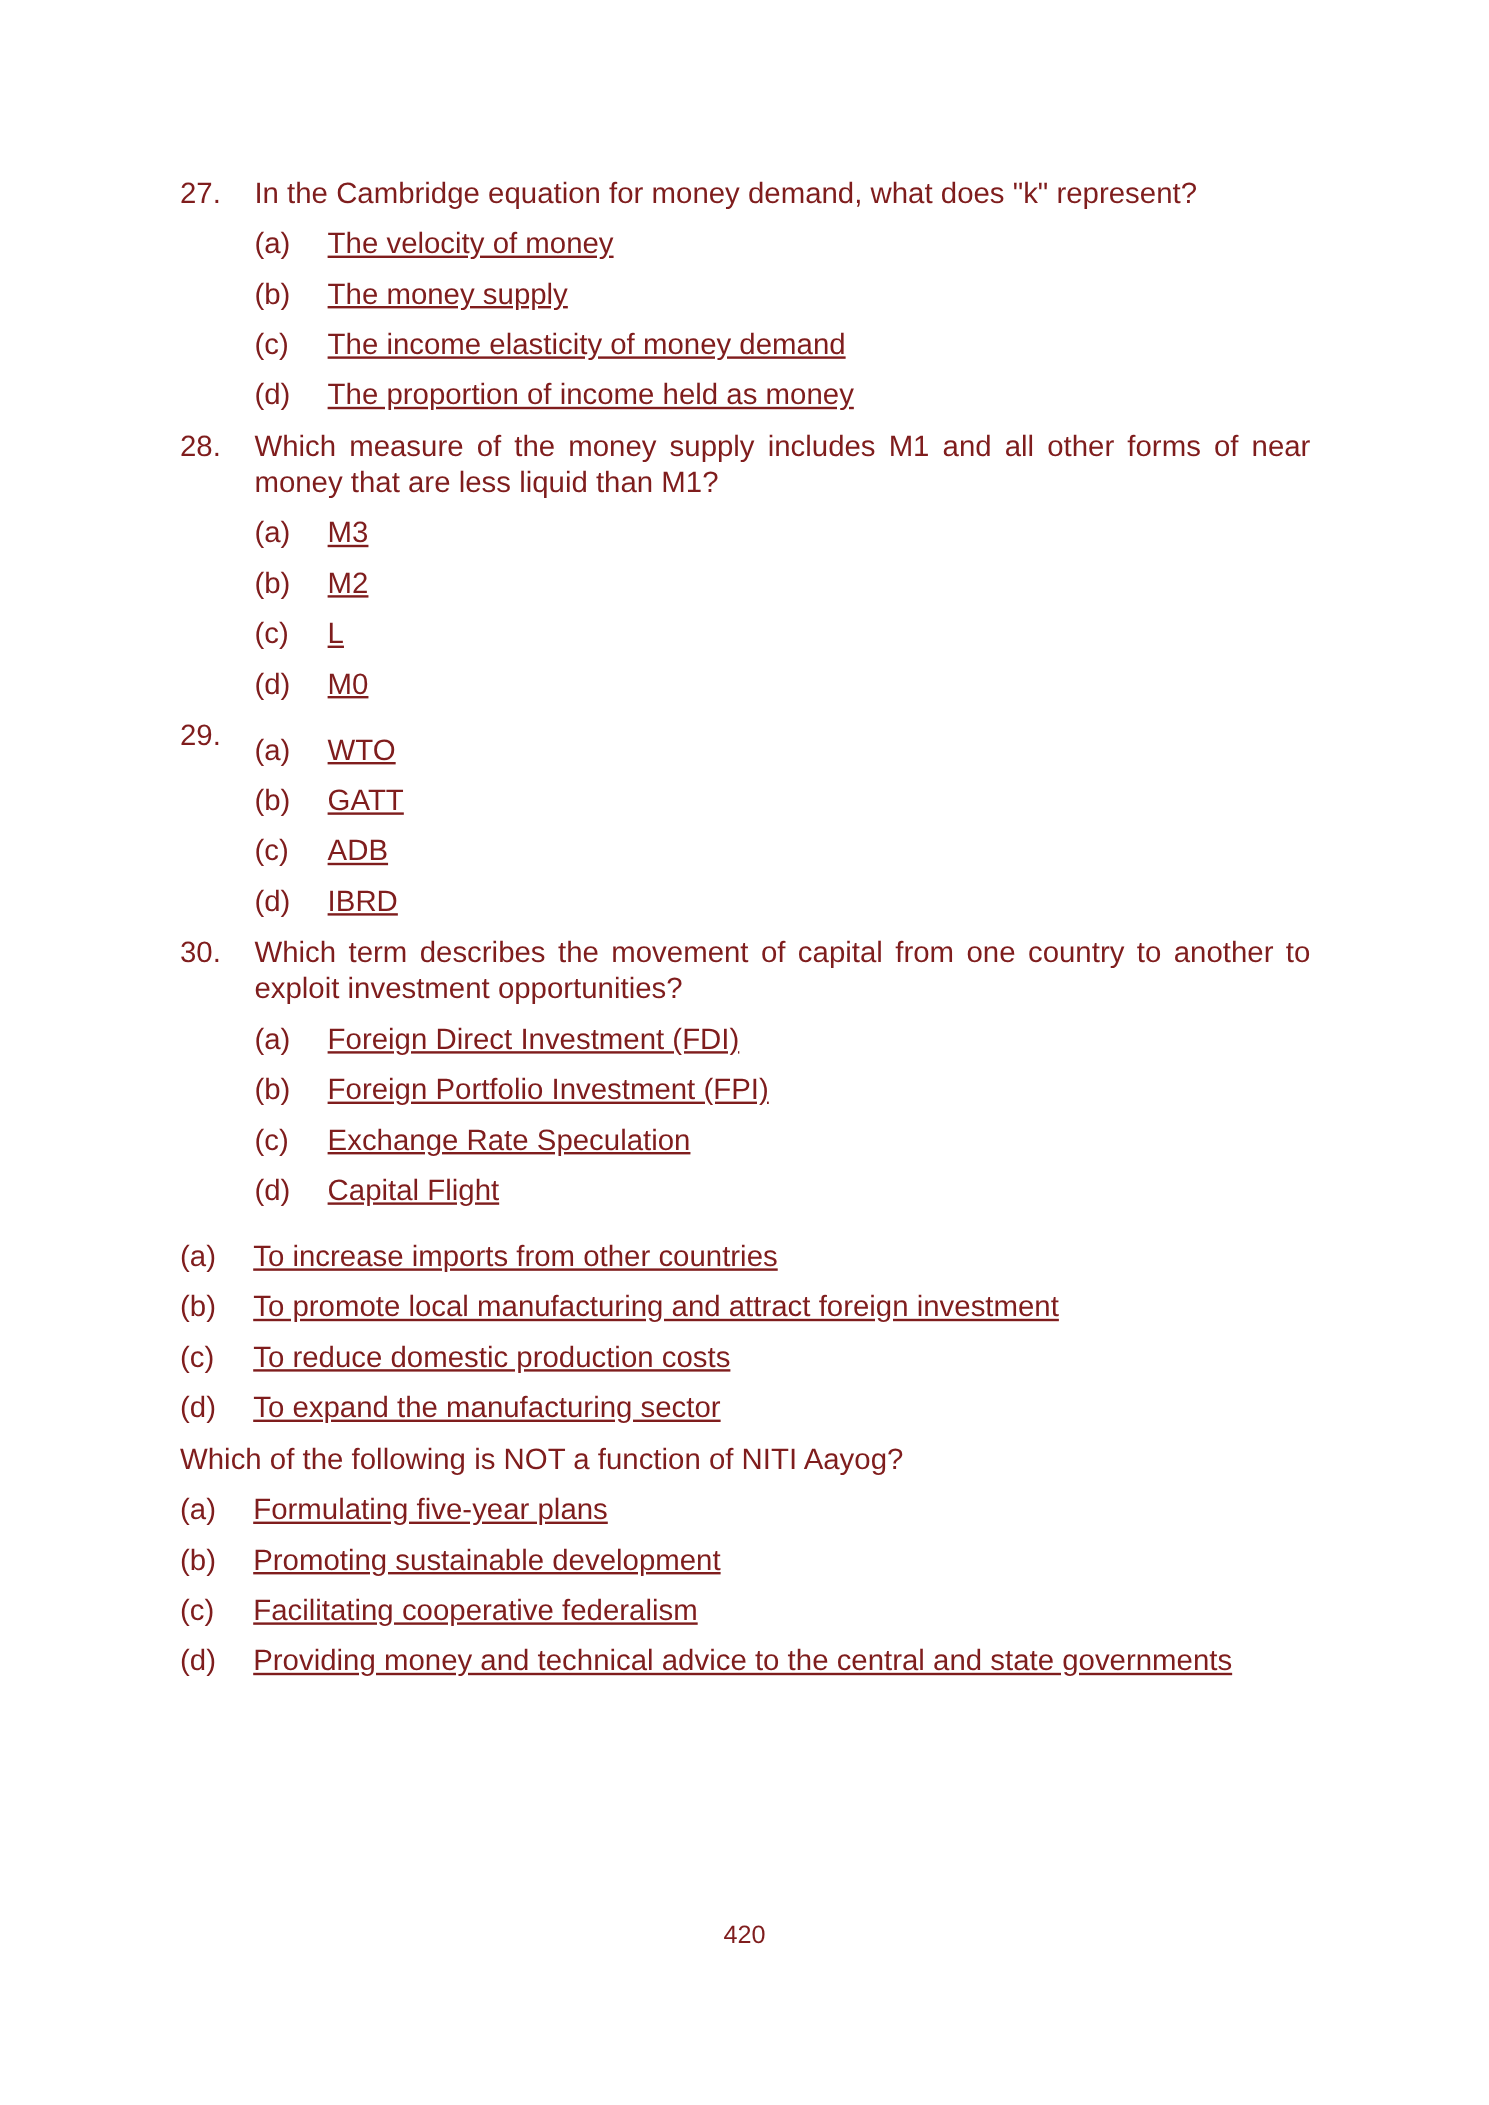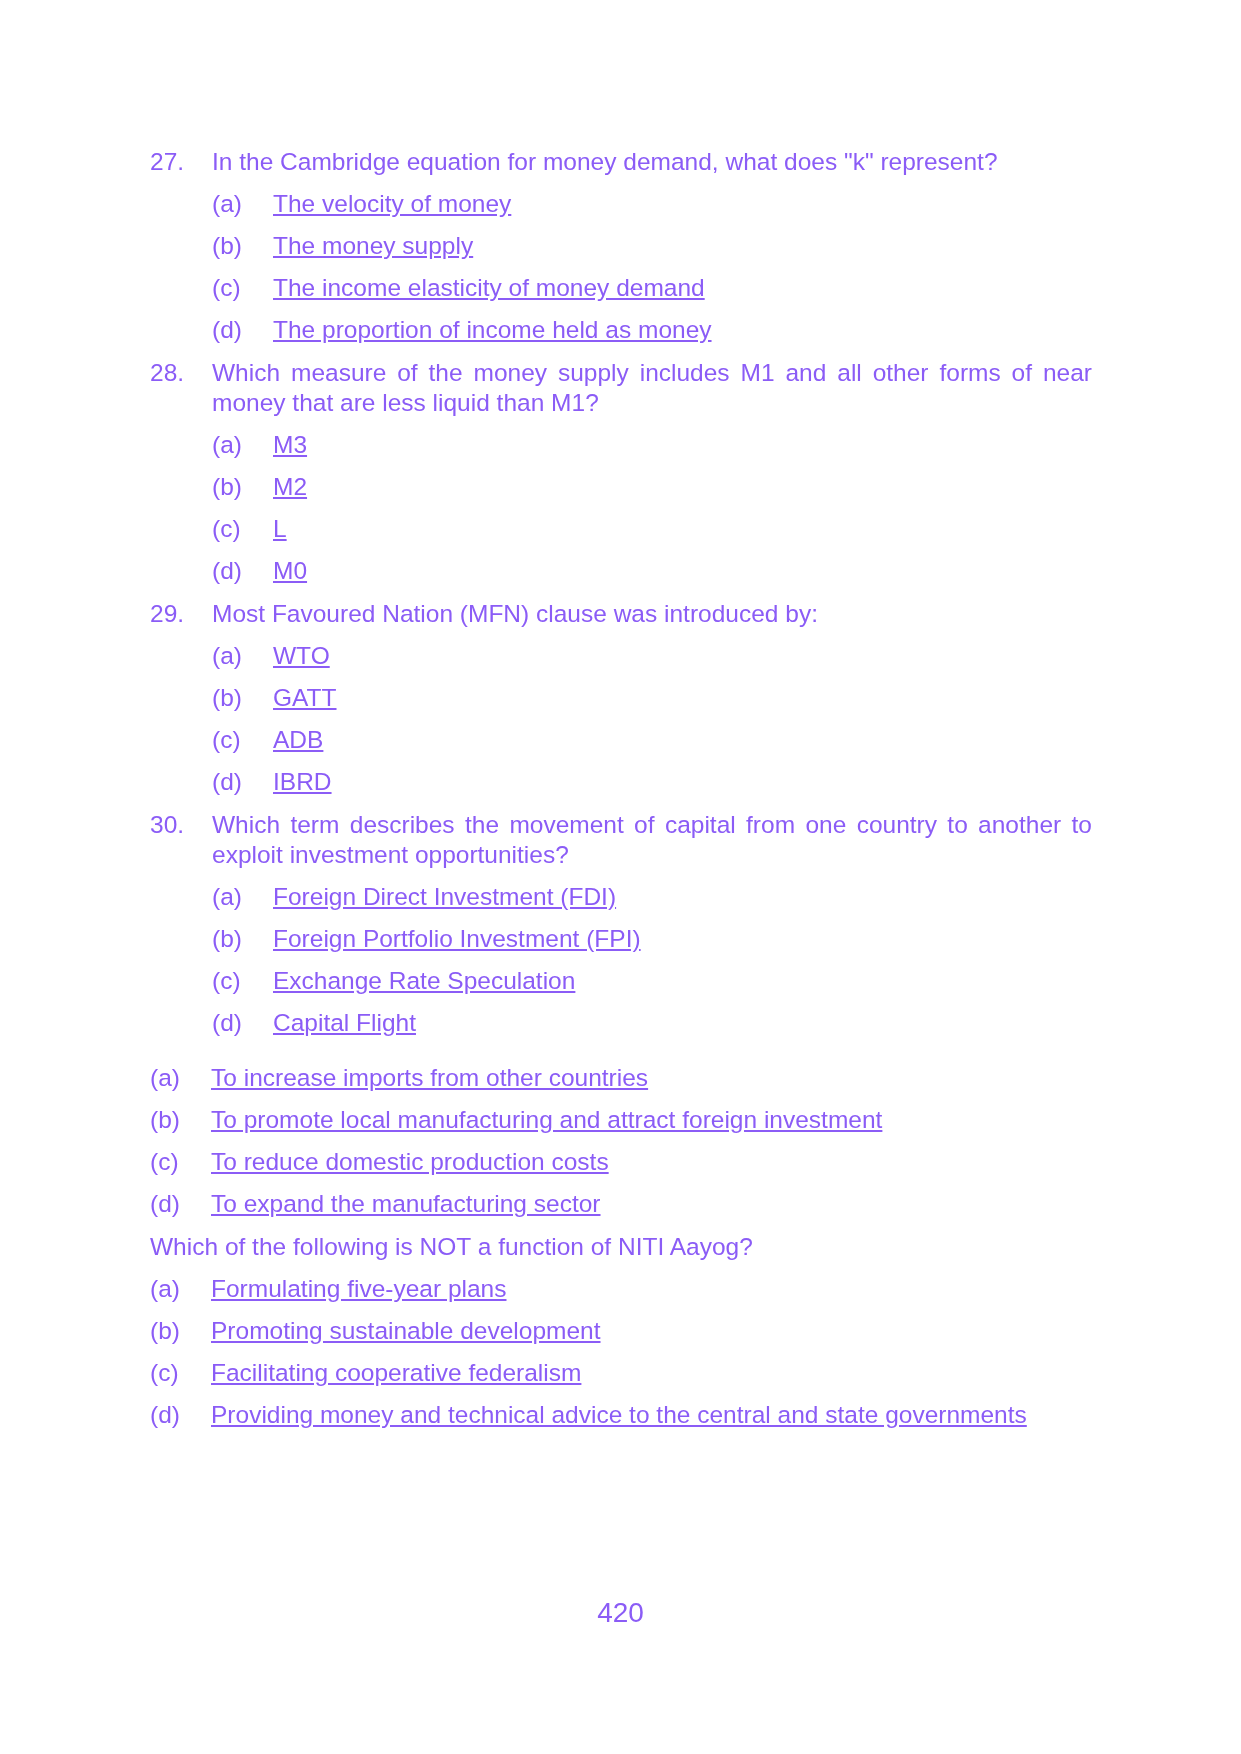--- a/index.html
+++ b/index.html
@@ -5,21 +5,21 @@
   html, body {
     margin: 0;
     padding: 0;
     background: #ffffff;
   }
   .page {
     position: relative;
     width: 1241px;
     height: 1754px;
     background: #ffffff;
-    color: #8b5cf6;
+    color: #7f1d1d;
     font-family: "Liberation Sans", sans-serif;
     font-size: 24.5px;
     line-height: 30px;
     overflow: hidden;
   }
   .content {
     position: absolute;
     left: 150px;
     top: 134px;
     width: 942px;
@@ -55,21 +55,21 @@
     margin: 0;
     text-align: justify;
     text-decoration: underline;
   }
   .footer {
     position: absolute;
     top: 1598px;
     left: 0;
     width: 100%;
     text-align: center;
-    font-size: 28px;
+    font-size: 21px;
     line-height: 30px;
   }
 </style>
 </head>
 <body>
 
 <div class="page">
   <main class="content">
 
     <section class="question">
@@ -114,21 +114,20 @@
         <div class="option">
           <span class="omark">(d)</span>
           <p class="otext">M0</p>
         </div>
       </div>
     </section>
 
     <section class="question">
       <span class="qnum">29.</span>
       <div class="qbody">
-        <p class="qtext">Most Favoured Nation (MFN) clause was introduced by:</p>
         <div class="option">
           <span class="omark">(a)</span>
           <p class="otext">WTO</p>
         </div>
         <div class="option">
           <span class="omark">(b)</span>
           <p class="otext">GATT</p>
         </div>
         <div class="option">
           <span class="omark">(c)</span>

